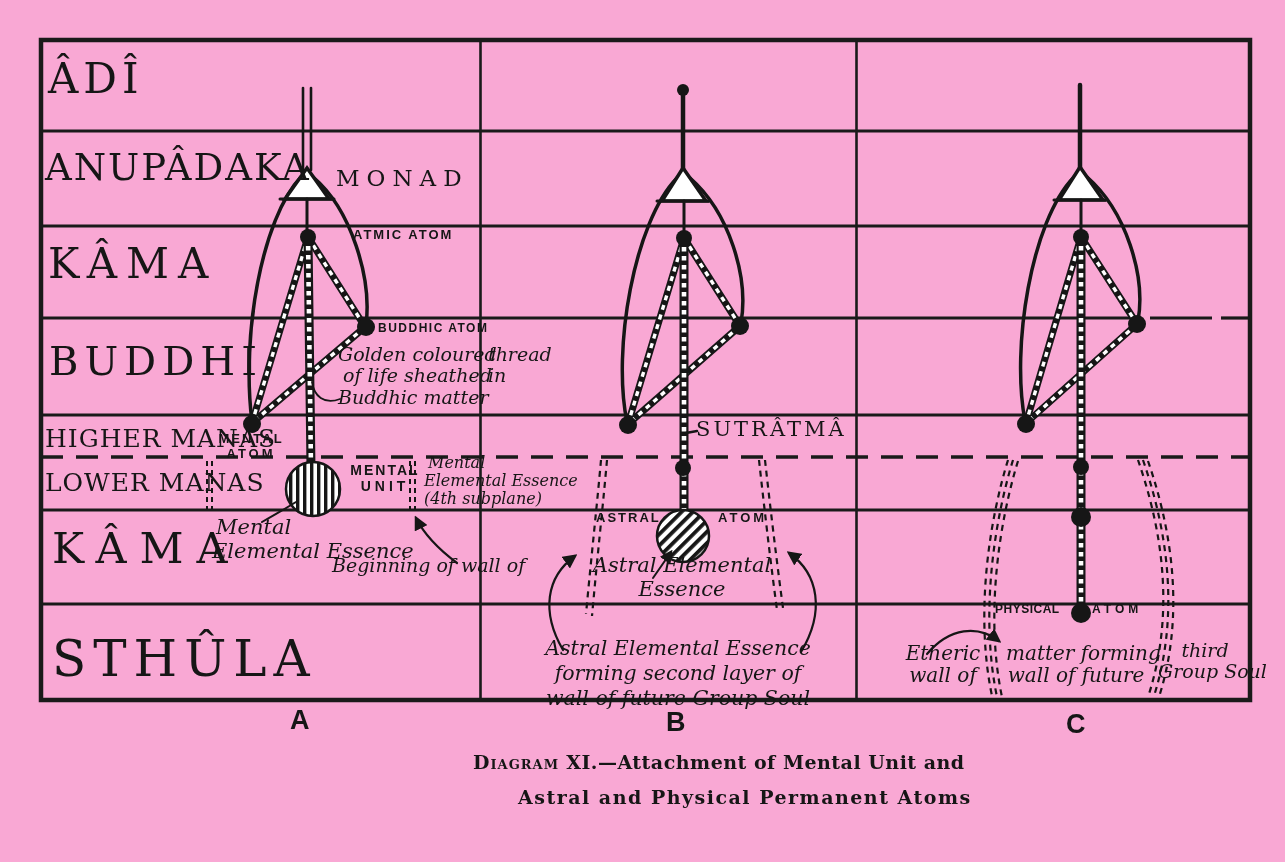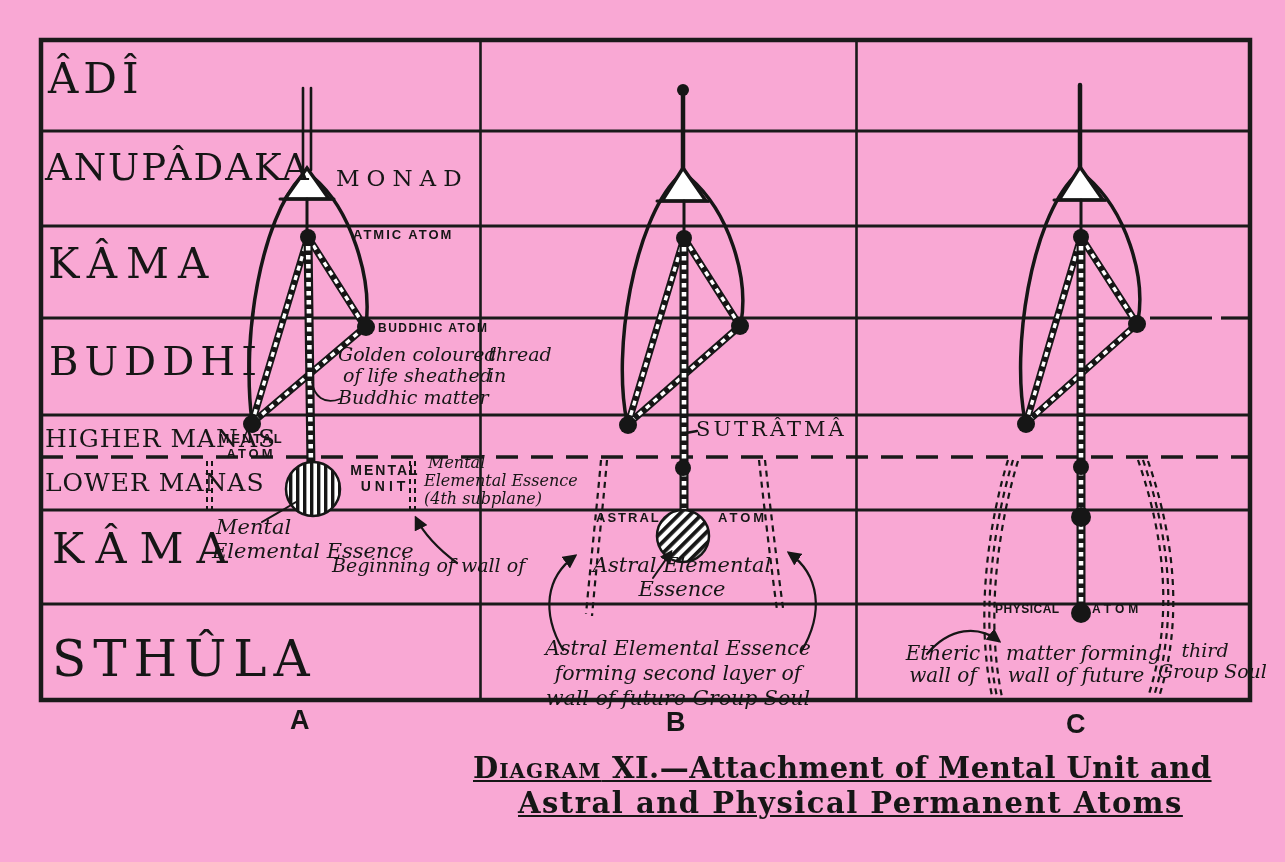--- a/index.html
+++ b/index.html
@@ -5,21 +5,21 @@
   html,body{margin:0;padding:0;background:#ffffff;}
   #stage{position:relative;width:1285px;height:862px;background:#f9a8d4;overflow:hidden;
          font-family:"DejaVu Serif",serif;color:#161616;}
   #art{position:absolute;left:0;top:0;}
   .lbl{position:absolute;white-space:nowrap;color:#161616;}
   .plane{font-family:"DejaVu Serif",serif;line-height:1;}
   .smallcap{font-family:"Liberation Sans",sans-serif;font-weight:bold;line-height:1.15;}
   .hand{font-family:"DejaVu Serif",serif;font-style:italic;line-height:1.12;}
   .handcaps{font-family:"DejaVu Serif",serif;line-height:1;}
   .colletter{font-family:"Liberation Sans",sans-serif;font-weight:bold;font-size:27px;}
-  .caption{font-family:"DejaVu Serif",serif;font-weight:bold;font-size:29px;letter-spacing:.5px;text-decoration:underline;}
+  .caption{font-family:"DejaVu Serif",serif;font-weight:bold;font-size:19px;letter-spacing:.5px;}
   .caption .sc{font-variant:small-caps;letter-spacing:1px;}
   .ctr{text-align:center;}
 </style>
 </head>
 <body>
 
 <div id="stage">
 
   <svg id="art" width="1285" height="862" viewBox="0 0 1285 862">
     <defs>

